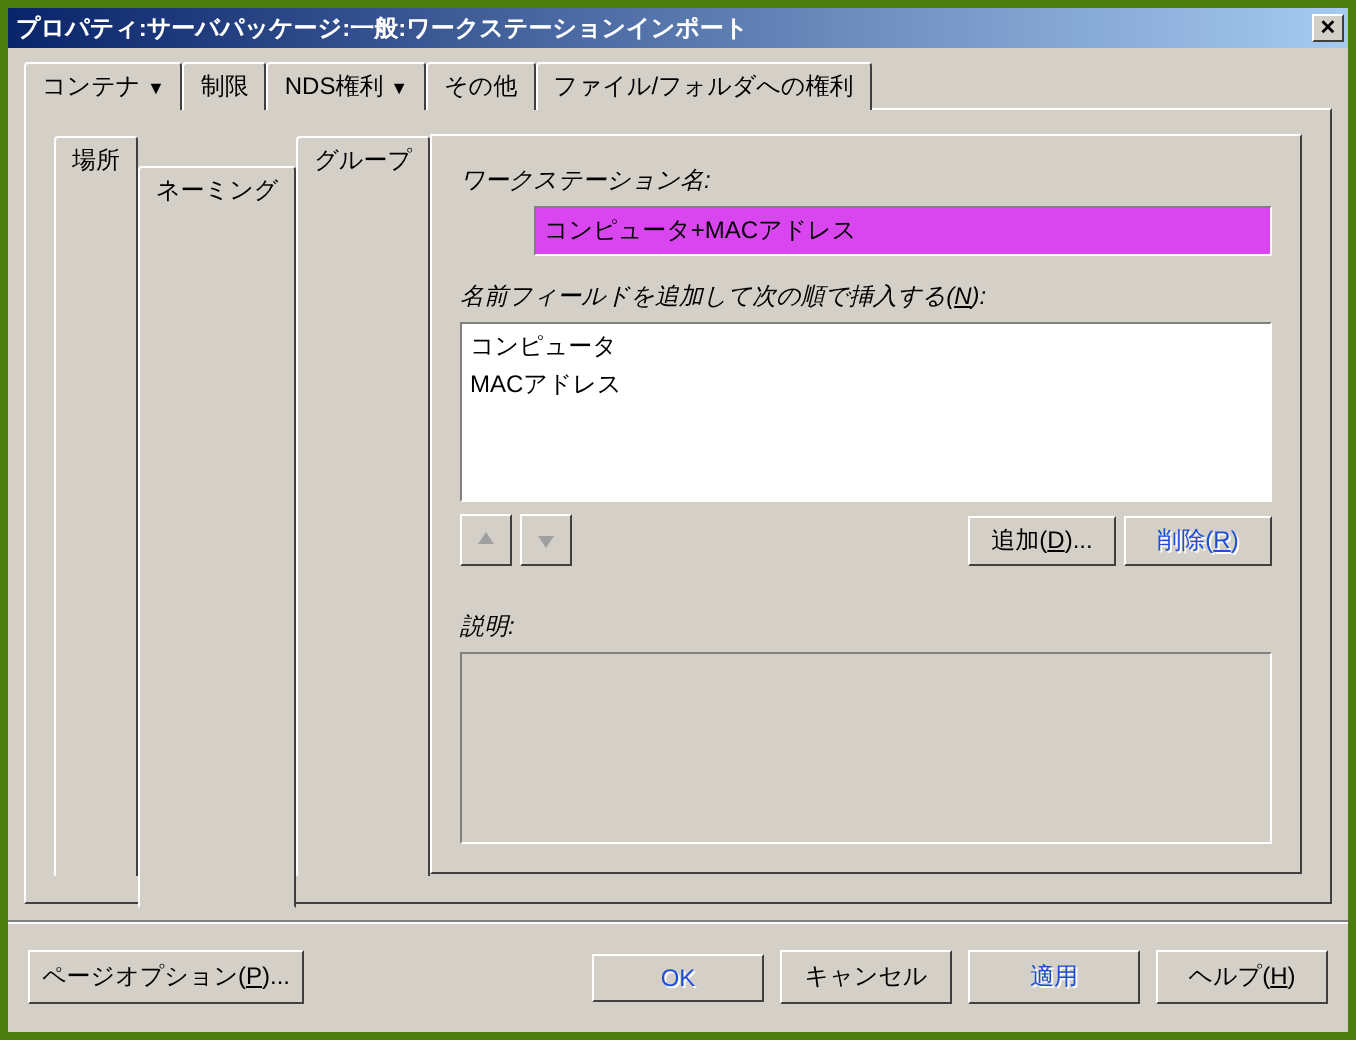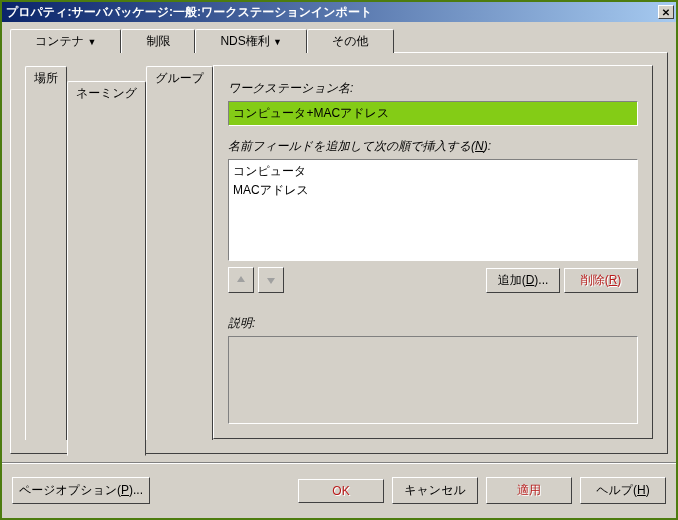--- a/index.html
+++ b/index.html
@@ -6,21 +6,21 @@
   body {
     margin: 0;
     font-family: "MS UI Gothic", "MS PGothic", sans-serif;
     font-size: 12px;
     background: #fff;
   }
   .window {
     width: 678px;
     height: 520px;
     background: #d4d0c8;
-    border: 2px solid #4d7c0f;
+    border: 4px solid #4d7c0f;
     display: flex;
     flex-direction: column;
   }
   .titlebar {
     height: 20px;
     background: linear-gradient(to right, #0a246a, #a6caf0);
     color: #fff;
     display: flex;
     align-items: center;
     padding: 0 2px 0 4px;
@@ -45,21 +45,21 @@
   .outer-tabs {
     display: flex;
     position: relative;
     z-index: 2;
   }
   .tab {
     border: 1px solid #fff;
     border-right-color: #404040;
     border-bottom: none;
     background: #d4d0c8;
-    padding: 3px 24px;
+    padding: 3px 8px;
     margin-right: 0px;
     position: relative;
     top: 1px;
     white-space: nowrap;
     cursor: default;
     border-top-left-radius: 2px;
     border-top-right-radius: 2px;
   }
   .tab.active {
     background: #d4d0c8;
@@ -78,49 +78,50 @@
     flex-direction: row;
   }
   .inner-tabs {
     display: flex;
     z-index: 2;
   }
   .label { margin-bottom: 4px; font-style: italic; }
   .sunken {
     border: 1px solid #808080;
     border-right-color: #fff; border-bottom-color: #fff;
-    background: #84cc16;
+    background: #d946ef;
     padding: 3px 4px;
     color: #000;
+    margin-left: 37px;
   }
   .listbox {
     border: 1px solid #808080;
     border-right-color: #fff; border-bottom-color: #fff;
     background: #fff;
-    height: 102px;
+    height: 90px;
     padding: 2px;
     overflow: auto;
   }
   .listbox .item { padding: 1px 2px; }
   .toolbar {
     display: flex;
     align-items: flex-end;
     margin-top: 6px;
     gap: 4px;
   }
   .btn {
     border: 1px solid #fff;
     border-right-color: #404040; border-bottom-color: #404040;
     background: #d4d0c8;
     padding: 3px 10px;
     min-width: 74px;
     text-align: center;
     cursor: default;
   }
-  .btn.disabled { color: #b91c1c; text-shadow: 1px 1px #fff; }
+  .btn.disabled { color: #1d4ed8; text-shadow: 1px 1px #fff; }
   .icon-btn {
     width: 26px; height: 26px;
     border: 1px solid #fff;
     border-right-color: #404040; border-bottom-color: #404040;
     background: #d4d0c8;
     display: flex; align-items: center; justify-content: center;
   }
   .icon-btn.disabled svg path { fill: #a0a0a0; }
   .desc-area {
     margin-top: 22px;
@@ -173,20 +174,23 @@
       <div class="tab">
         <span>制限</span>
       </div>
       <div class="tab">
         <span>NDS権利</span>
         <span class="dd-arrow"> ▼</span>
       </div>
       <div class="tab">
         <span>その他</span>
       </div>
+      <div class="tab">
+        <span>ファイル/フォルダへの権利</span>
+      </div>
     </div>
 
     <div class="outer-panel">
 
       <div class="inner-tabs">
         <div class="tab">
           <span>場所</span>
         </div>
         <div class="tab active">
           <span>ネーミング</span>

